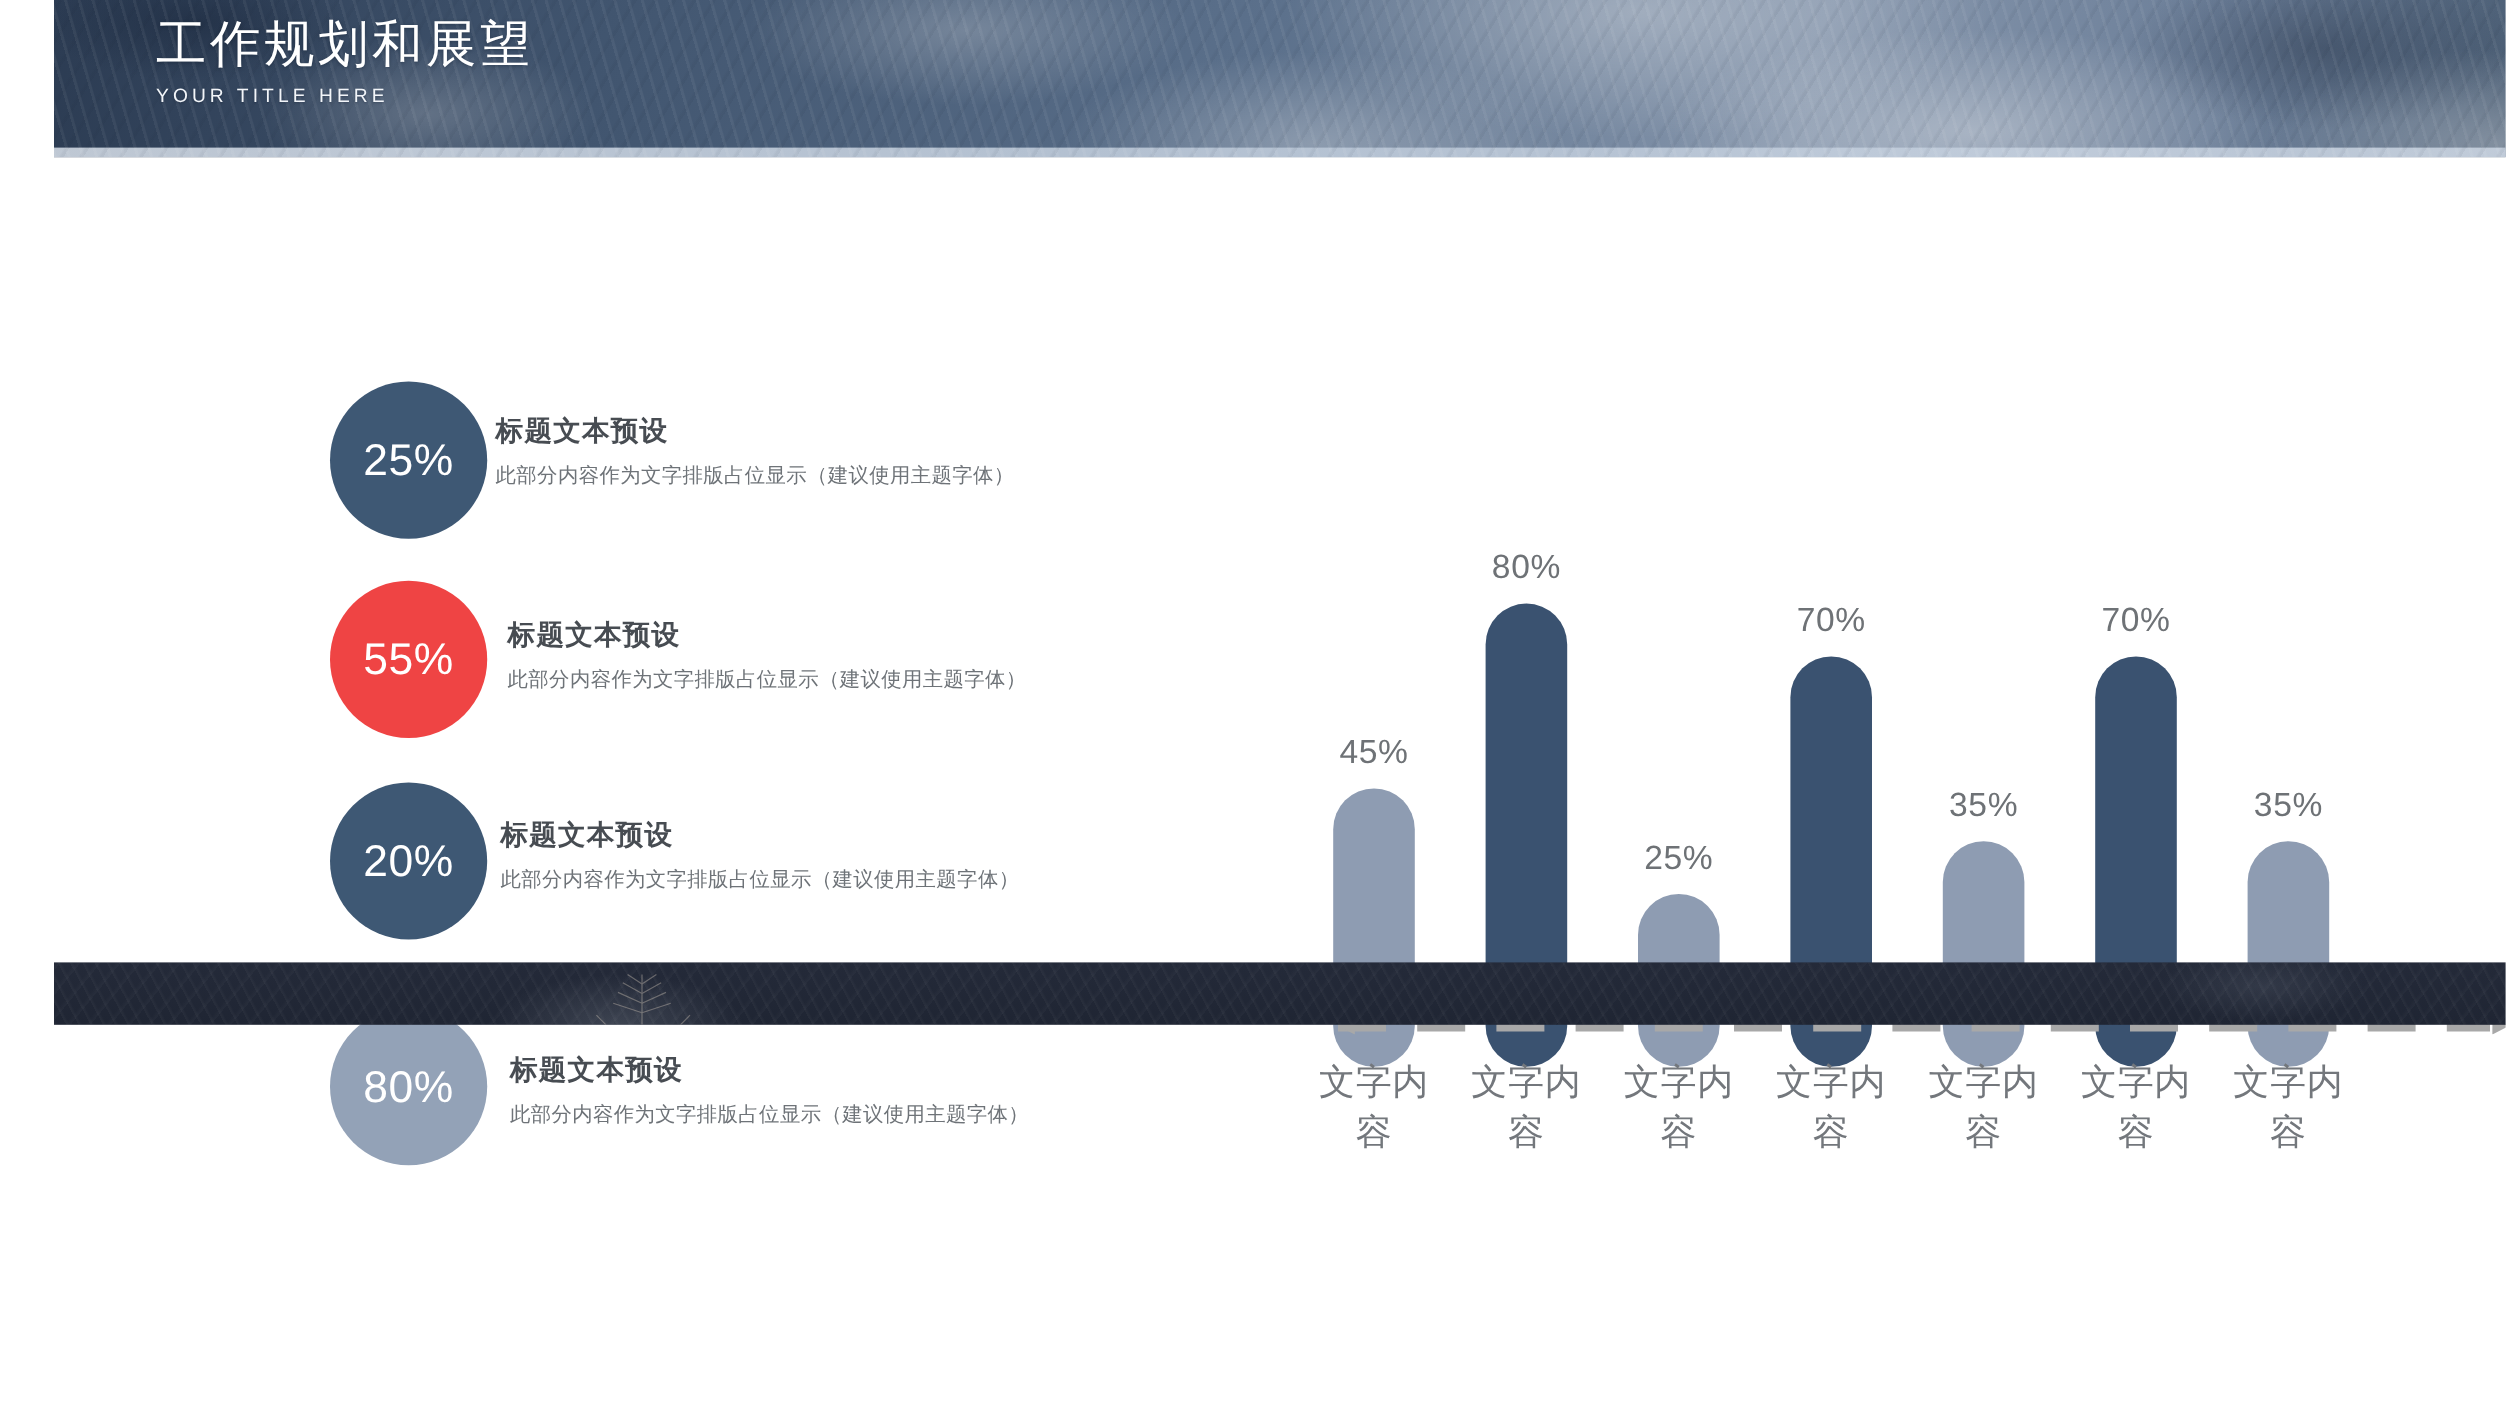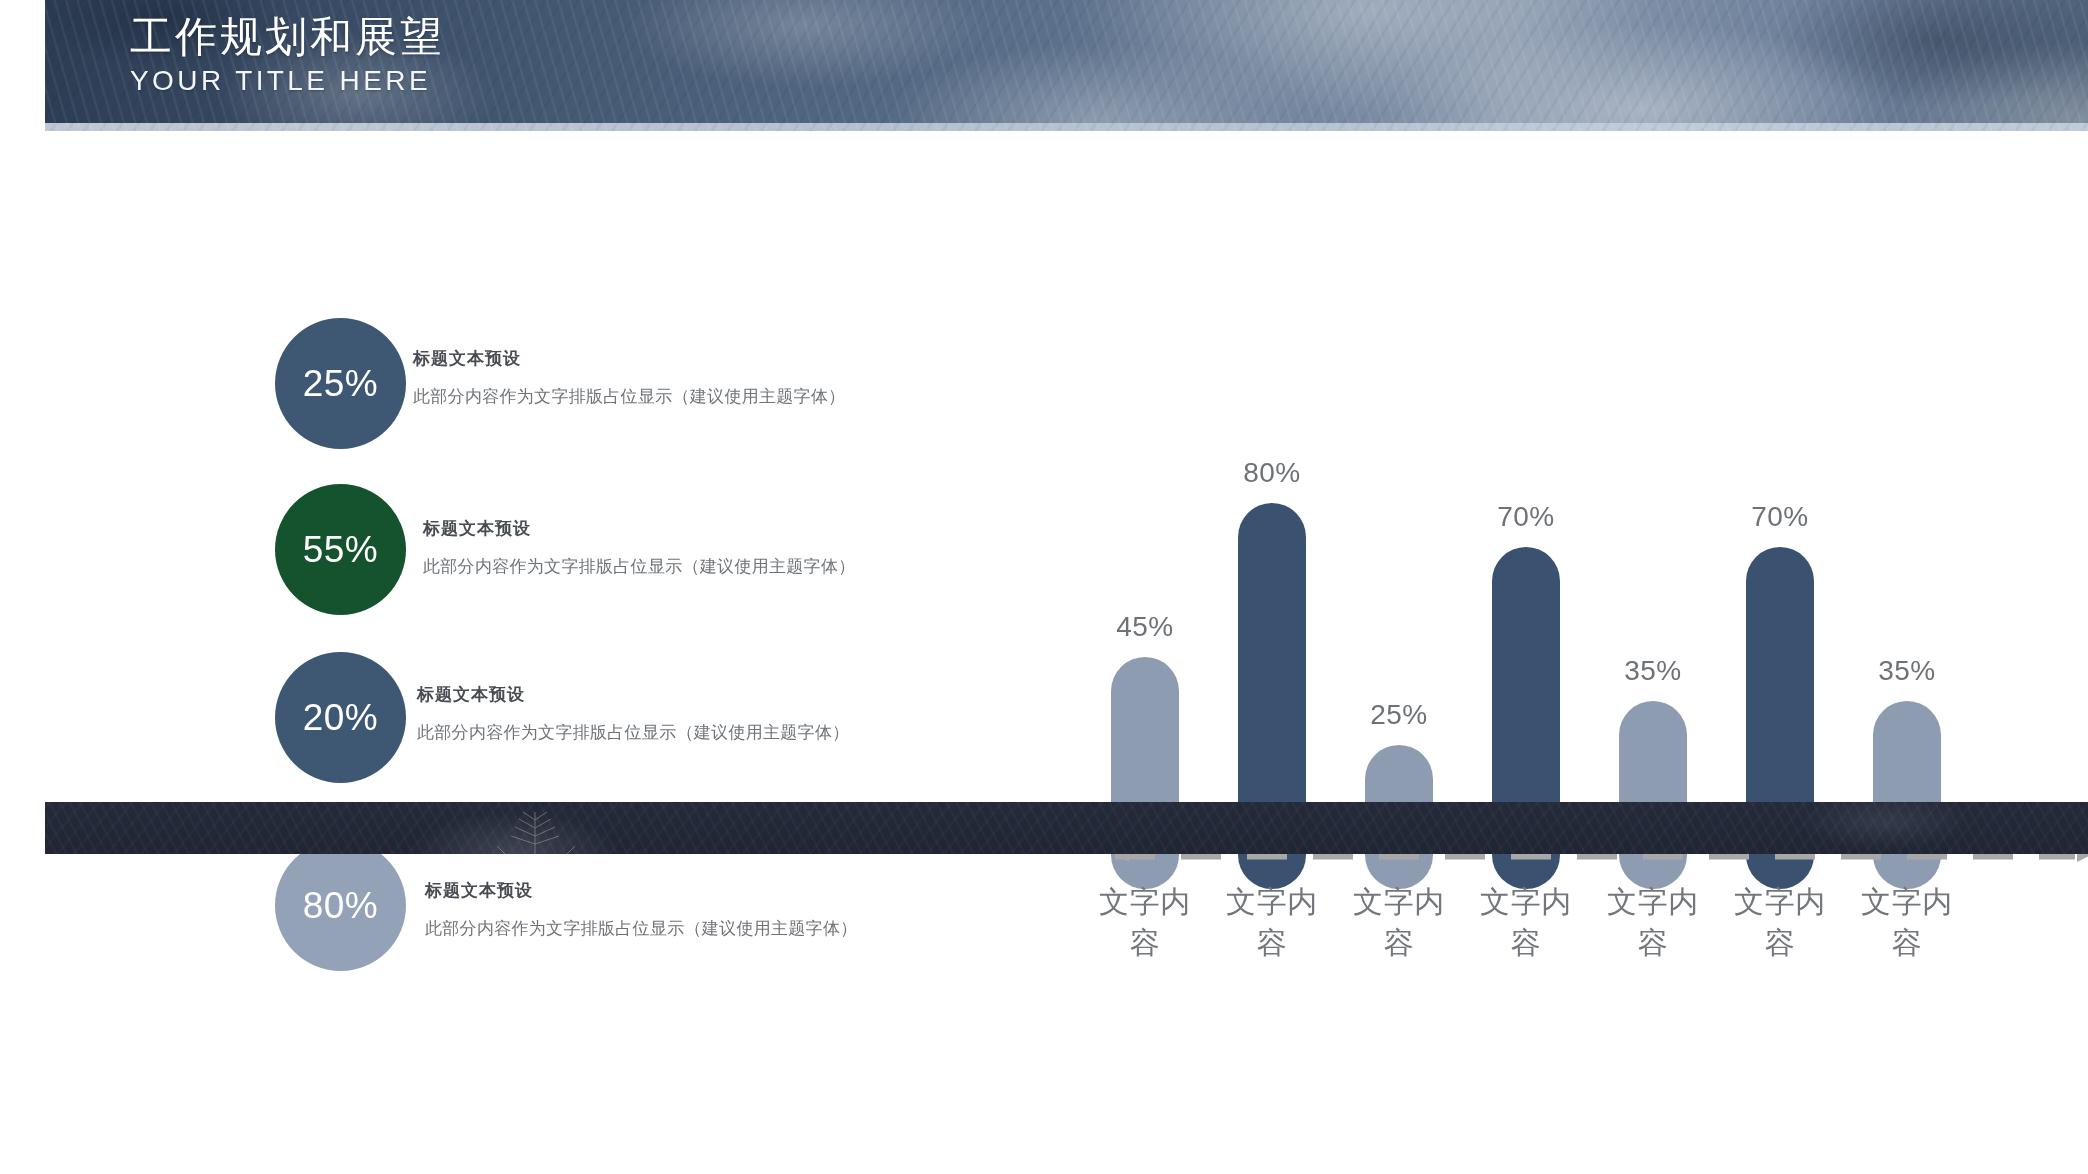--- a/index.html
+++ b/index.html
@@ -52,21 +52,21 @@
   }
   #title-main {
     font-size: 42px;
     font-weight: 400;
     letter-spacing: 3px;
     color: #ffffff;
     line-height: 52px;
     text-shadow: 0 1px 3px rgba(10,20,35,0.35);
   }
   #title-sub {
-    font-size: 28px;
+    font-size: 16px;
     font-weight: 400;
     letter-spacing: 3.4px;
     color: #f2f5f9;
     line-height: 30px;
     margin-top: 3px;
     text-shadow: 0 1px 2px rgba(10,20,35,0.30);
   }
 
   
   #footer {
@@ -107,21 +107,21 @@
     display: flex; align-items: center; justify-content: center;
     color: #ffffff;
     font-size: 37px;
     font-weight: 400;
     letter-spacing: 0.5px;
   }
   .stat-textblock {
     position: absolute; left: 135px;
   }
   .stat-title {
-    font-size: 17px;
+    font-size: 23px;
     font-weight: bold;
     color: #474c52;
     letter-spacing: 1px;
     line-height: 34px;
     white-space: nowrap;
   }
   .stat-desc {
     font-size: 17px;
     font-weight: 400;
     color: #6e7378;
@@ -206,21 +206,21 @@
       <div class="stat-circle" style="background:#3e5874">
         <span>25%</span>
       </div>
       <div class="stat-textblock">
         <div class="stat-title">标题文本预设</div>
         <div class="stat-desc">此部分内容作为文字排版占位显示（建议使用主题字体）</div>
       </div>
     </div>
 
     <div class="stat-row r1">
-      <div class="stat-circle" style="background:#14532d">
+      <div class="stat-circle" style="background:#ef4444">
         <span>55%</span>
       </div>
       <div class="stat-textblock">
         <div class="stat-title">标题文本预设</div>
         <div class="stat-desc">此部分内容作为文字排版占位显示（建议使用主题字体）</div>
       </div>
     </div>
 
     <div class="stat-row r2">
       <div class="stat-circle" style="background:#3e5874">

